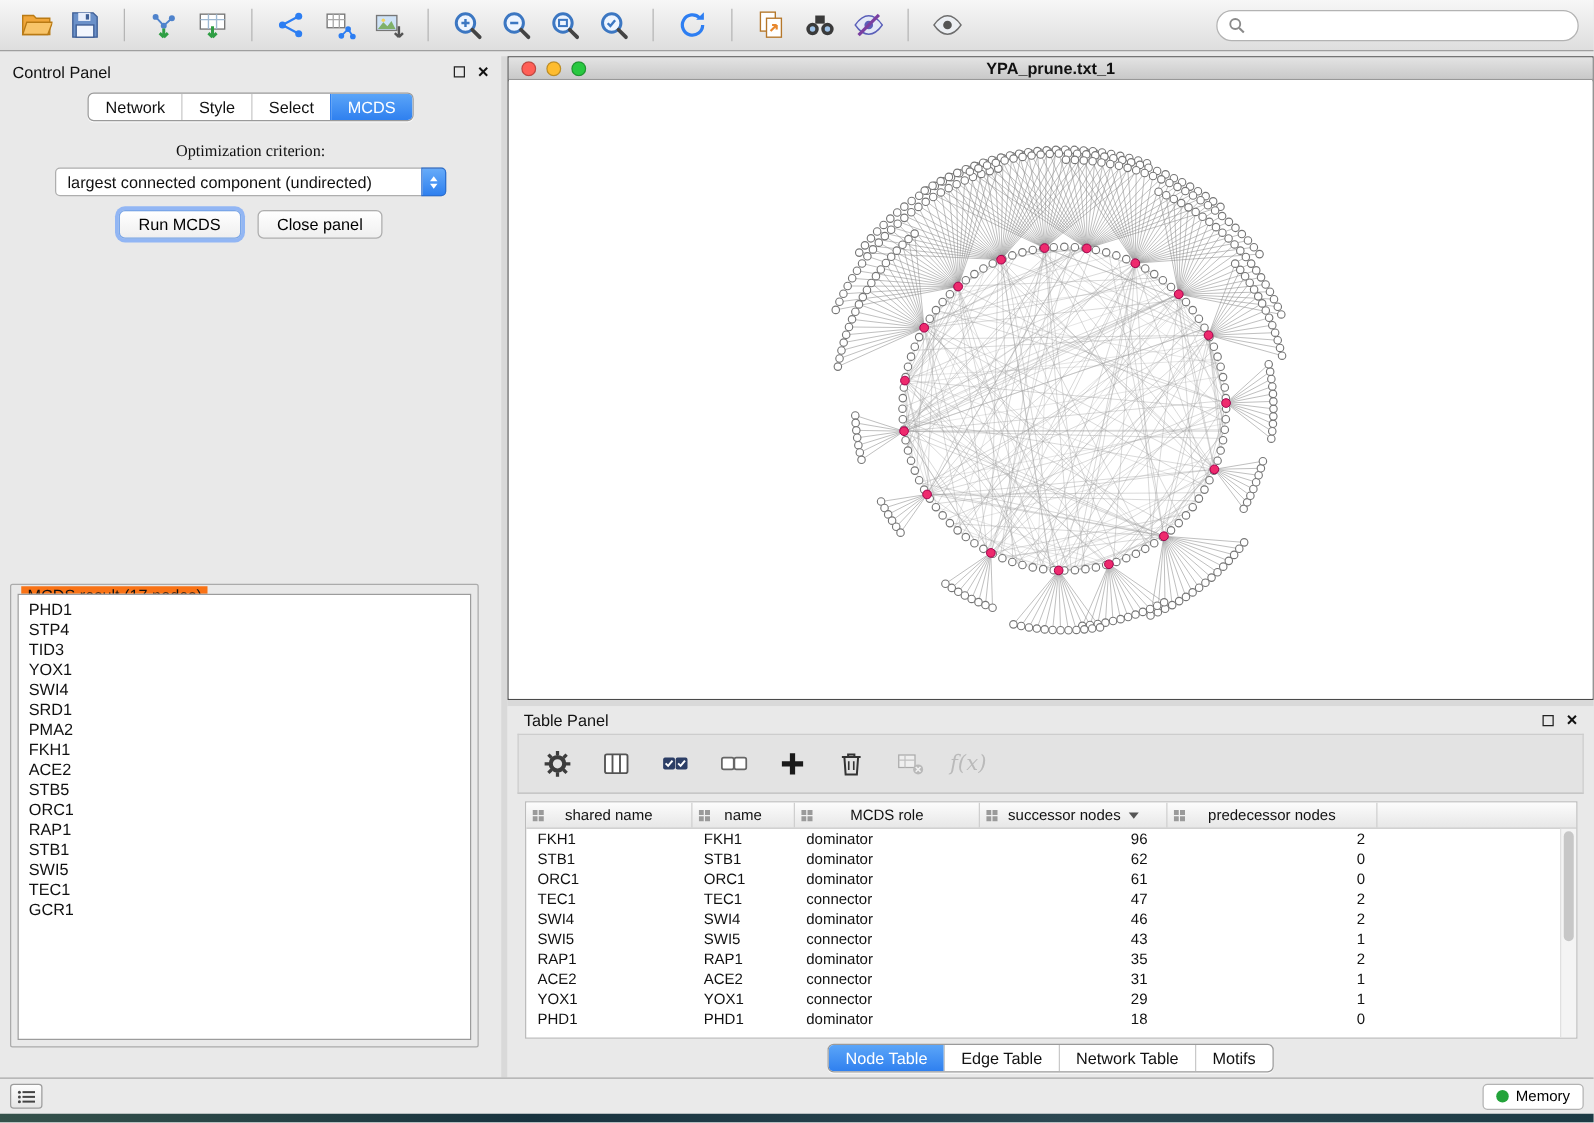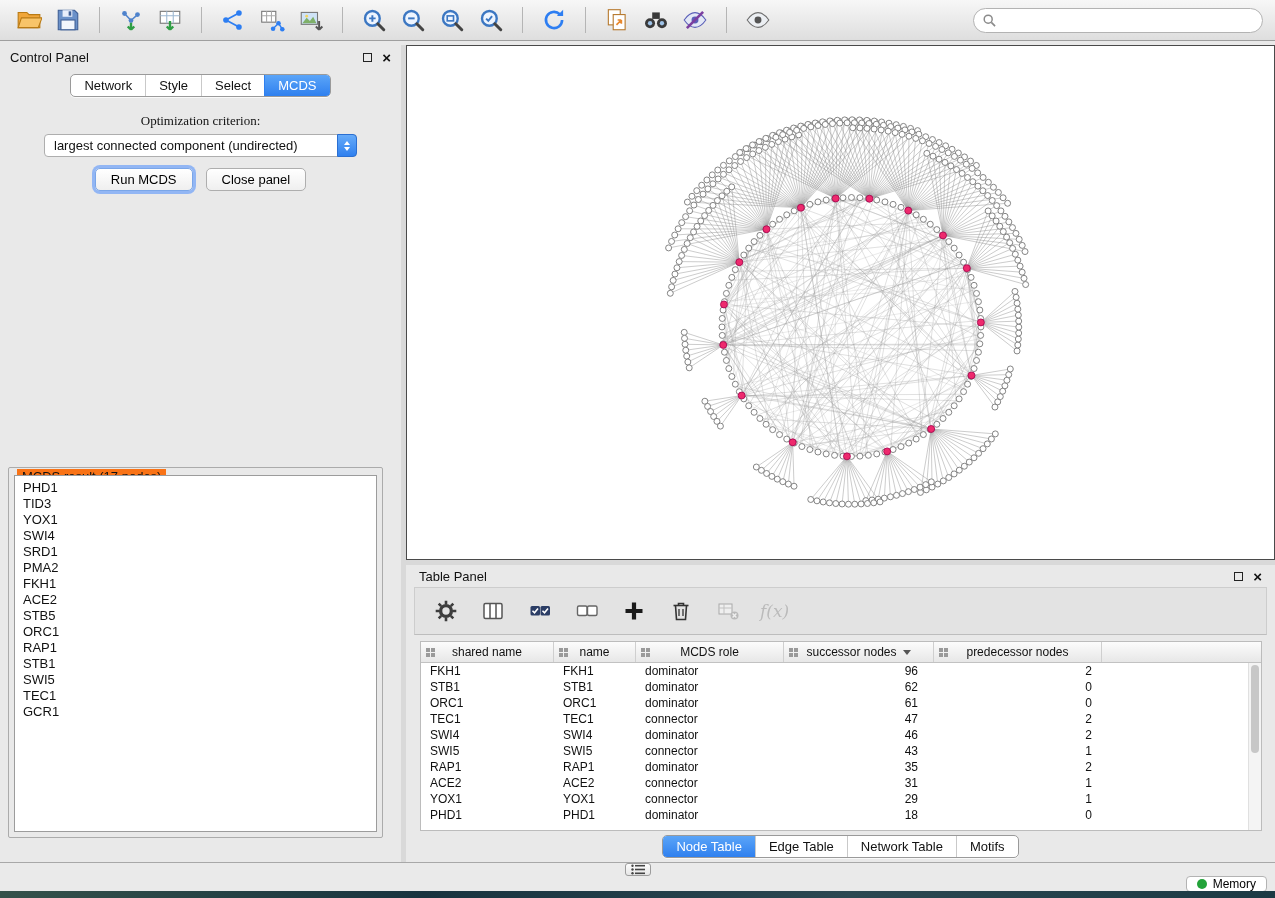--- a/index.html
+++ b/index.html
@@ -102,21 +102,21 @@
   .cell.num { text-align:right; }
   .cell.num.succ { padding-right:16px; }
   .cell.num.pred { padding-right:10px; }
   .vscroll { position:absolute; right:0; top:21px; bottom:0; width:13px; background:#f4f4f4; border-left:1px solid #e0e0e0; }
   .vthumb { position:absolute; top:2px; left:2px; right:2px; height:88px; background:#c7c7c7; border-radius:6px; }
 
   .tp-tabs { top:270px; }
 
   
   .statusbar { position:absolute; left:0; right:0; top:862px; height:29px; background:#eaeaea; border-top:1px solid #a8a8a8;
-    display:flex; align-items:center; padding:0 8px;flex-direction:column; }
+    display:flex; align-items:center; padding:0 8px; }
   .list-btn { width:26px; height:20px; border:1px solid #9c9c9c; border-radius:3px; background:linear-gradient(#fdfdfd,#e6e6e6);
     display:flex; align-items:center; justify-content:center; }
   .memory-btn { margin-left:auto; height:21px; border:1px solid #b3b3b3; border-radius:4px; background:#fff;
     display:flex; align-items:center; gap:6px; padding:0 10px; font-size:12px; font-family:inherit; }
   .dot { width:10px; height:10px; border-radius:50%; background:#23a33a; }
   .desktop-strip { position:absolute; left:0; right:0; top:891px; height:7px;
     background:linear-gradient(90deg,#35524b,#18333f,#2c4852,#1c3a44); }
 </style>
 </head>
 <body>
@@ -315,20 +315,21 @@
       </span>
   </div>
   <div class="btn-row">
     <button class="btn focus">Run MCDS</button>
     <button class="btn">Close panel</button>
   </div>
   <div class="groupbox">
     <span class="gb-label">MCDS result (17 nodes)</span>
     <div class="result-list">
         <div class="result-item">PHD1</div>
+        <div class="result-item">STP4</div>
         <div class="result-item">TID3</div>
         <div class="result-item">YOX1</div>
         <div class="result-item">SWI4</div>
         <div class="result-item">SRD1</div>
         <div class="result-item">PMA2</div>
         <div class="result-item">FKH1</div>
         <div class="result-item">ACE2</div>
         <div class="result-item">STB5</div>
         <div class="result-item">ORC1</div>
         <div class="result-item">RAP1</div>
@@ -336,20 +337,26 @@
         <div class="result-item">SWI5</div>
         <div class="result-item">TEC1</div>
         <div class="result-item">GCR1</div>
       </div>
   </div>
 </div>
 
 <div class="vsplit"></div>
 
 <div class="net-win">
+  <div class="net-titlebar">
+    <span class="tl" style="background: rgb(255, 95, 87);"></span>
+    <span class="tl" style="background: rgb(254, 188, 46);"></span>
+    <span class="tl" style="background: rgb(40, 200, 64);"></span>
+    <span class="net-title">YPA_prune.txt_1</span>
+  </div>
   <div class="net-canvas">
     <svg viewBox="0 0 868 496" preserveAspectRatio="xMidYMid meet">
         <g>
           <line x1="359.71232623123404" y1="164.88775457103966" x2="407.48737660453065" y2="387.4700891218034" stroke="#9a9a9a" stroke-width="0.6" opacity="0.5"></line>
           <line x1="316.2651510635959" y1="281.0925031248085" x2="572.7806653176584" y2="286.91864483988496" stroke="#9a9a9a" stroke-width="0.6" opacity="0.5"></line>
           <line x1="332.41669750802293" y1="198" x2="541.0072740143204" y2="175.34953886978576" stroke="#9a9a9a" stroke-width="0.6" opacity="0.5"></line>
           <line x1="394.2049532963944" y1="143.33436905118276" x2="487.3078272248178" y2="385.9229342129245" stroke="#9a9a9a" stroke-width="0.6" opacity="0.5"></line>
           <line x1="536.9238815542512" y1="171.07611844574882" x2="535.4738843530226" y2="169.64864087718976" stroke="#9a9a9a" stroke-width="0.6" opacity="0.5"></line>
           <line x1="565.5339010936823" y1="311.6988571440686" x2="390.46127913780134" y2="144.99352591185863" stroke="#9a9a9a" stroke-width="0.6" opacity="0.5"></line>
           <line x1="316.97499210841295" y1="240.42573690329905" x2="319.81295360225863" y2="298.04573318122686" stroke="#9a9a9a" stroke-width="0.6" opacity="0.5"></line>

